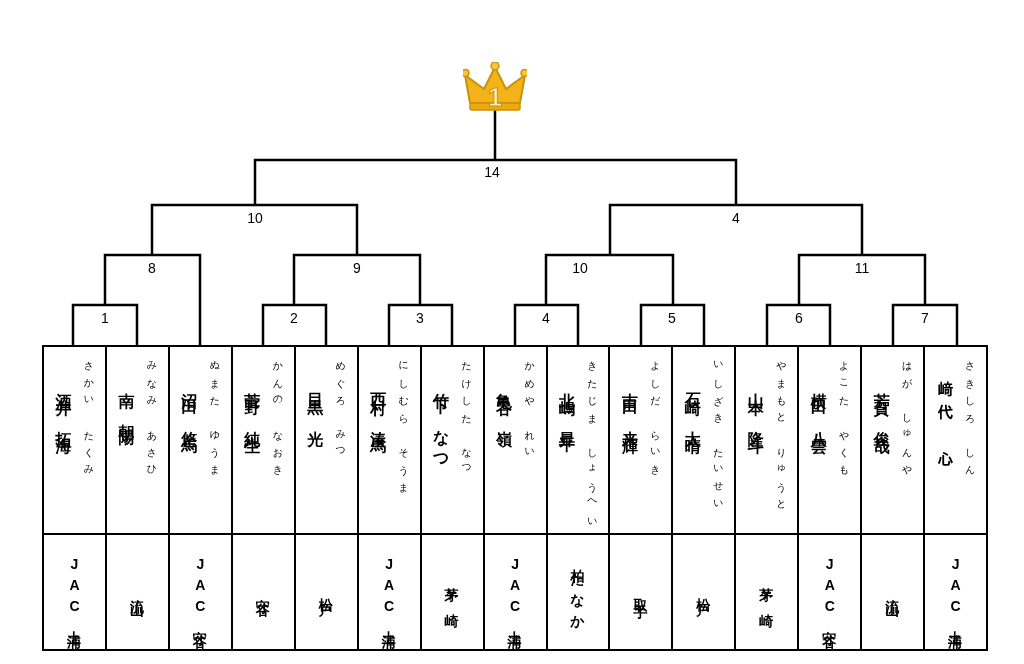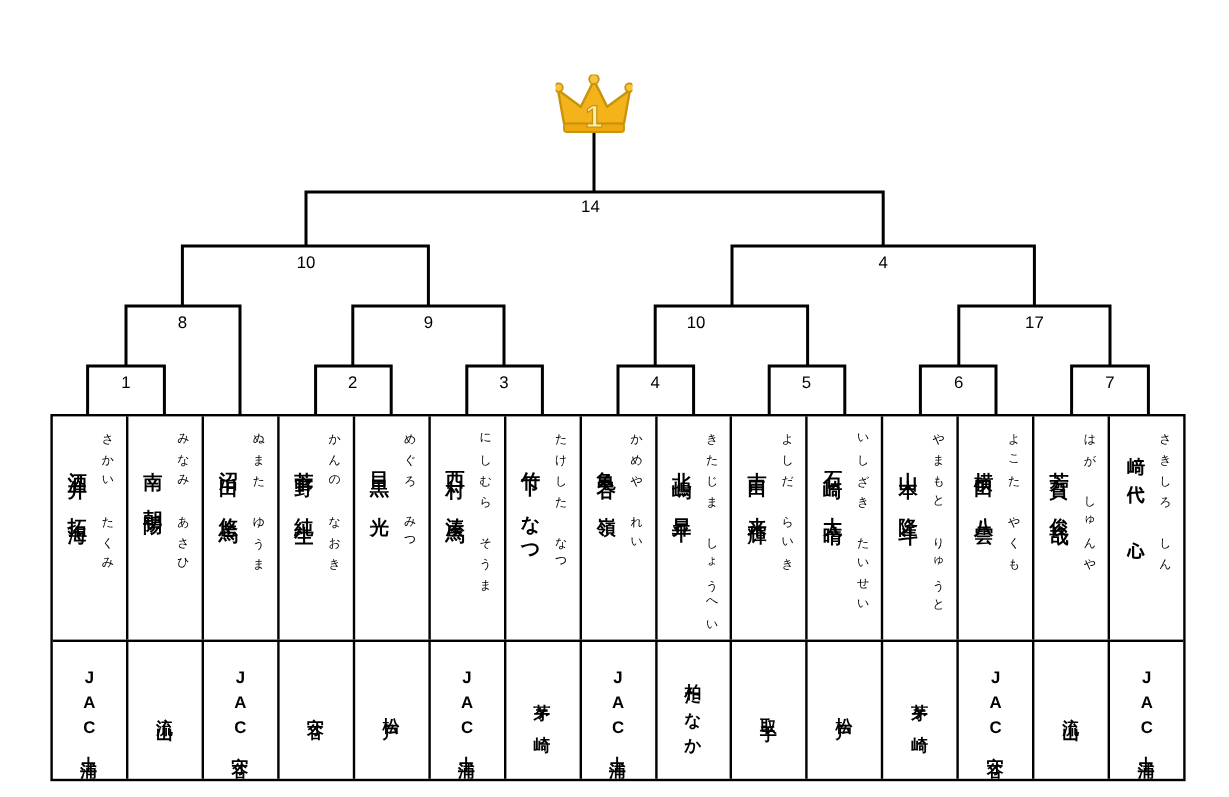--- a/index.html
+++ b/index.html
@@ -154,21 +154,21 @@
   <span class="mnum" style="left:105px; top:311px">1</span>
   <span class="mnum" style="left:294px; top:311px">2</span>
   <span class="mnum" style="left:420px; top:311px">3</span>
   <span class="mnum" style="left:546px; top:311px">4</span>
   <span class="mnum" style="left:672px; top:311px">5</span>
   <span class="mnum" style="left:799px; top:311px">6</span>
   <span class="mnum" style="left:925px; top:311px">7</span>
   <span class="mnum" style="left:152px; top:261px">8</span>
   <span class="mnum" style="left:357px; top:261px">9</span>
   <span class="mnum" style="left:580px; top:261px">10</span>
-  <span class="mnum" style="left:862px; top:261px">17</span>
+  <span class="mnum" style="left:862px; top:261px">11</span>
   <span class="mnum" style="left:255px; top:211px">10</span>
   <span class="mnum" style="left:736px; top:211px">4</span>
   <span class="mnum" style="left:492px; top:165px">14</span>
 
   <div class="btable">
 
     <div class="row-names">
       <div class="col name-cell">
         <span class="furi">さかい たくみ</span>
         <span class="pname">酒井 拓海</span>

